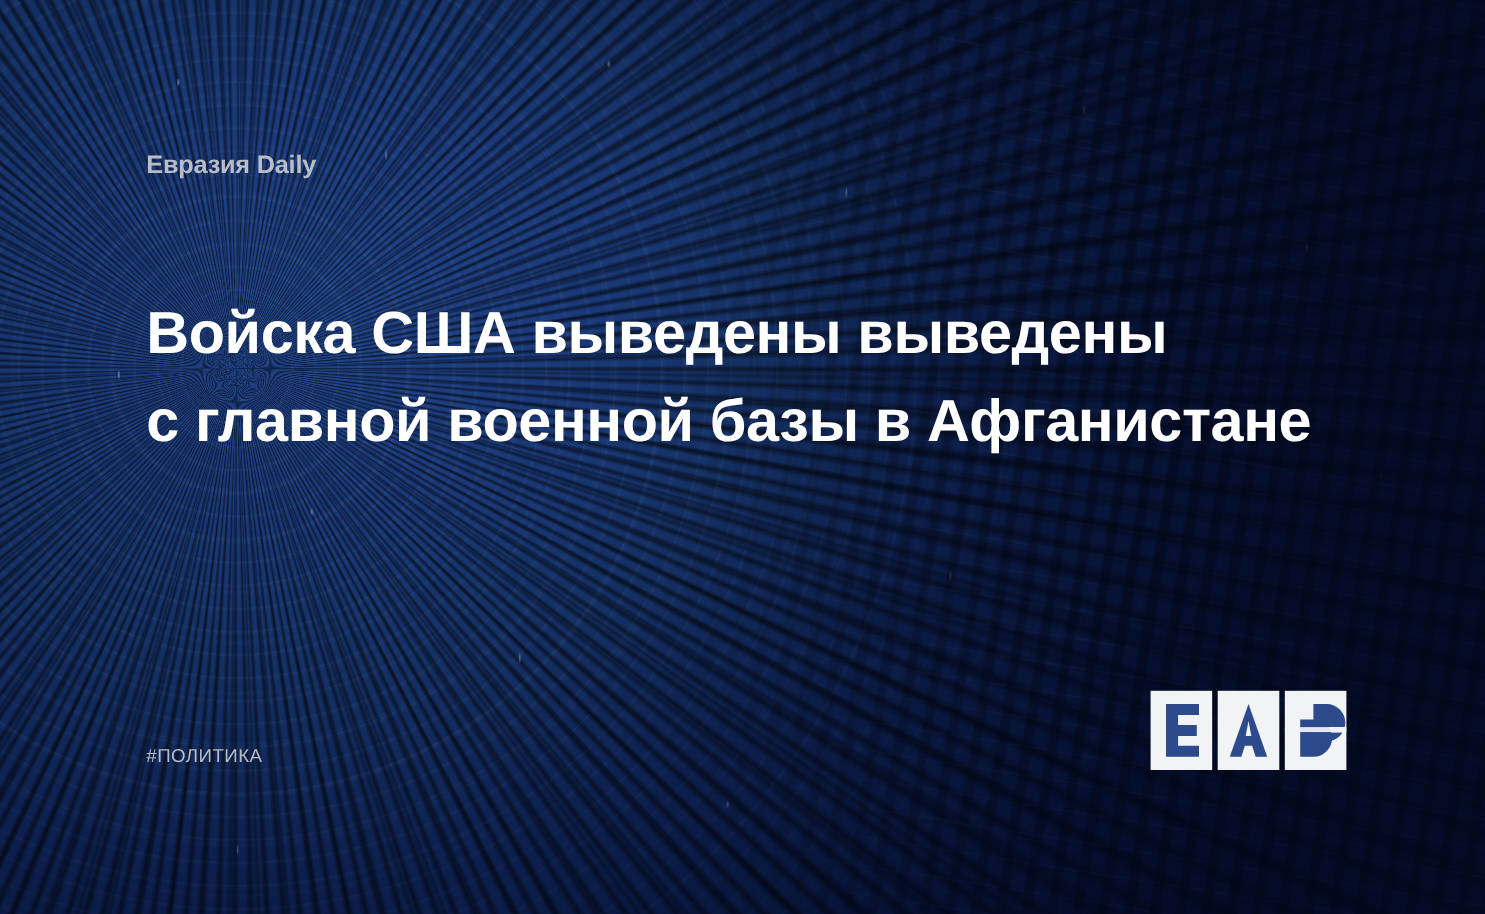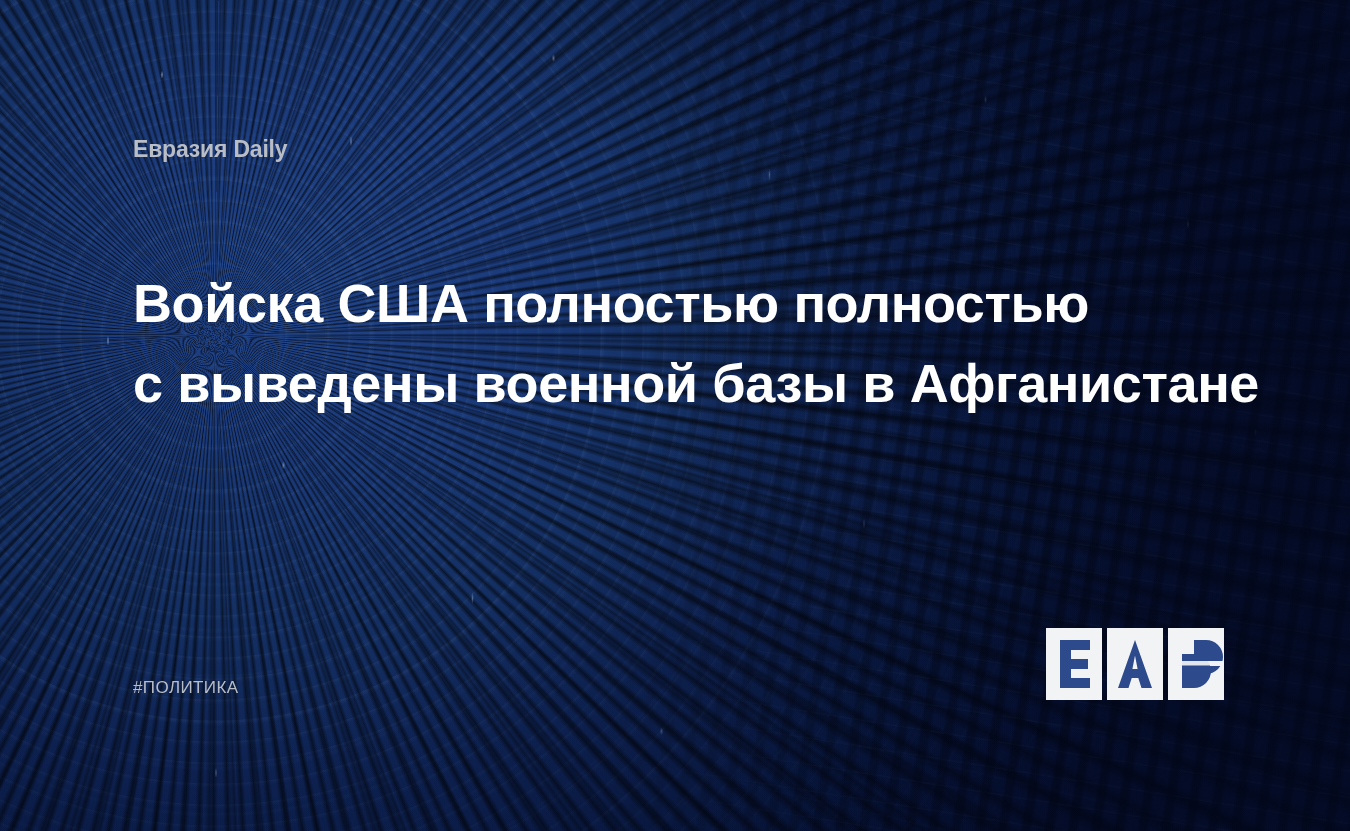--- a/index.html
+++ b/index.html
@@ -204,22 +204,22 @@
   <div class="bg-layer" id="bg-right-streaks"></div>
   <div class="bg-layer" id="bg-right-dash"></div>
   <div class="bg-layer" id="bg-stars"></div>
   <div class="bg-layer" id="bg-vignette"></div>
 
   <div id="content">
 
     <div id="brand">Евразия Daily</div>
 
     <h1 id="headline">
-      <span class="hl-line">Войска США полностью полностью</span>
-      <span class="hl-line">с выведены военной базы в Афганистане</span>
+      <span class="hl-line">Войска США выведены выведены</span>
+      <span class="hl-line">с главной военной базы в Афганистане</span>
     </h1>
 
     <div id="tag">#ПОЛИТИКА</div>
 
     <div id="logo">
 
       <span class="logo-tile">
         <svg width="56" height="72" viewBox="0 0 56 72" aria-hidden="true">
           <path d="M14 12 H44 V22 H25 V31 H42 V41 H25 V50 H44 V60 H14 Z" fill="#2c4a8c"></path>
         </svg>

